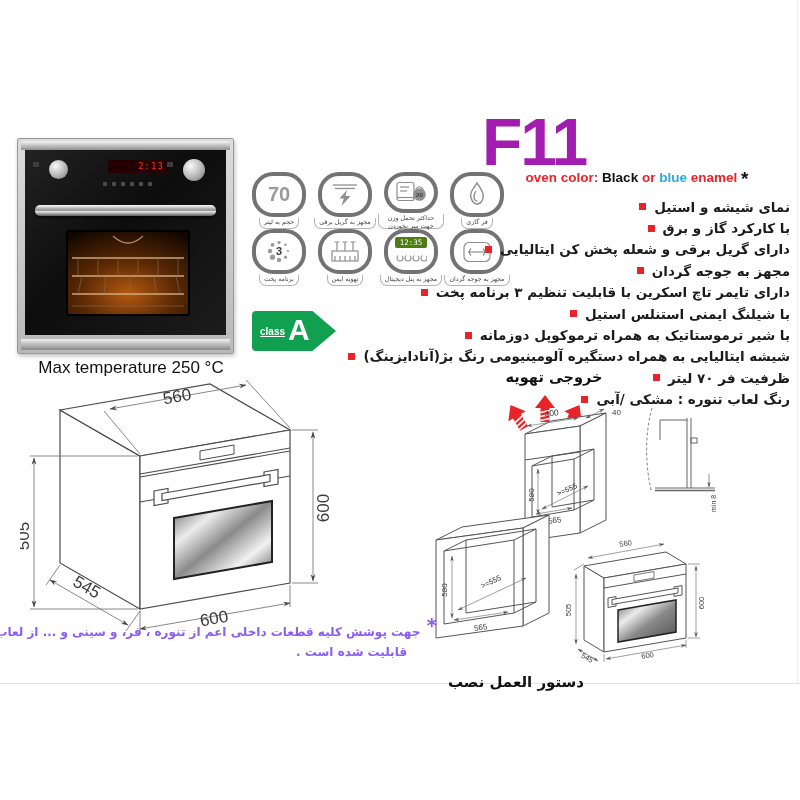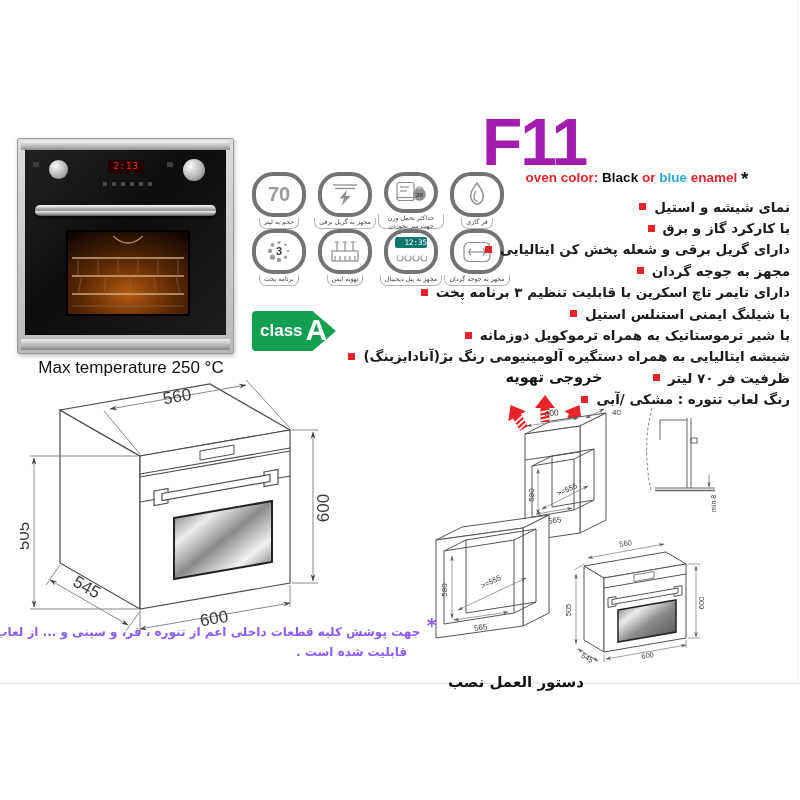--- a/index.html
+++ b/index.html
@@ -27,21 +27,21 @@
   .ph-topbar{position:absolute;left:3px;top:2px;right:3px;height:9px;border-radius:2px 2px 0 0;
              background:linear-gradient(#f5f5f5,#8f8f8f);}
   .ph-body{position:absolute;left:7px;top:11px;right:7px;bottom:18px;
            background:linear-gradient(135deg,#222 0%,#0d0d0d 45%,#1c1c1c 100%);}
   .ph-knob{position:absolute;border-radius:50%;
            background:radial-gradient(circle at 35% 32%,#fafafa,#b5b5b5 55%,#6e6e6e);}
   .ph-knob.left{left:24px;top:10px;width:19px;height:19px;}
   .ph-knob.right{left:158px;top:9px;width:22px;height:22px;}
   .ph-display{position:absolute;left:83px;top:10px;width:36px;height:13px;background:#240000;
               border-radius:2px;color:#ff3000;font-family:"DejaVu Sans Mono",monospace;
-              font-size:9px;line-height:13px;text-align:center;letter-spacing:1px;}
+              font-size:9px;line-height:13px;text-align:center;letter-spacing:1px;padding-left:25px;}
   .ph-dots{position:absolute;left:78px;top:32px;width:60px;display:flex;gap:5px;}
   .ph-dots i{width:4px;height:4px;background:#4a4a4a;display:block;}
   .ph-sq{position:absolute;width:6px;height:5px;background:#3d3d3d;top:12px;}
   .ph-handle{position:absolute;left:10px;top:55px;right:10px;height:11px;border-radius:5px;
              background:linear-gradient(#fbfbfb,#8e8e8e 48%,#e6e6e6 60%,#5c5c5c);
              box-shadow:0 2px 2px rgba(0,0,0,.55);}
   .ph-window{position:absolute;left:41px;top:80px;width:120px;height:82px;border:2px solid #000;
              border-radius:3px;overflow:hidden;background:#000;}
   .ph-bottombar{position:absolute;left:3px;bottom:3px;right:3px;height:11px;
                 background:linear-gradient(#efefef,#898989);}
@@ -52,29 +52,29 @@
   .features{position:absolute;left:246px;top:172px;display:grid;
             grid-template-columns:repeat(4,66px);grid-auto-rows:57px;}
   .feat{display:flex;flex-direction:column;align-items:center;}
   .feat-frame{width:46px;height:38px;border:4px solid #737373;border-radius:21px;background:#fff;
               display:flex;align-items:center;justify-content:center;}
   .feat-num{font-family:"Liberation Sans",sans-serif;font-weight:bold;font-size:20px;color:#9a9a9a;}
   .feat-label{margin-top:1px;max-width:64px;min-height:10px;padding:0 4px;
               font-size:6.3px;line-height:1.25;text-align:center;color:#444;direction:rtl;
               border-left:1px solid #b5b5b5;border-right:1px solid #b5b5b5;
               border-bottom:1px solid #b5b5b5;border-radius:0 0 7px 7px;}
-  .mini-display{width:32px;height:11px;background:#0f766e;border-radius:2px;color:#fff;
+  .mini-display{width:32px;height:11px;background:#4d7c0f;border-radius:2px;color:#fff;
                 font-family:"DejaVu Sans Mono",monospace;font-size:7.5px;line-height:11px;
-                text-align:right;letter-spacing:0;}
+                text-align:center;letter-spacing:0;}
 
   
   .badge{position:absolute;left:252px;top:311px;width:84px;height:40px;background:#11a050;
          clip-path:polygon(0 0,72% 0,100% 50%,72% 100%,0 100%);border-radius:4px;
          display:flex;align-items:center;color:#fff;font-family:"Liberation Sans",sans-serif;}
-  .badge .cw{font-size:17px;font-weight:bold;margin-left:8px;}
+  .badge .cw{font-size:10px;font-weight:bold;margin-left:8px;text-decoration:underline;}
   .badge .gr{font-size:30px;font-weight:bold;margin-left:3px;margin-top:-3px;}
 
   
   .specs{position:absolute;right:10px;top:196px;width:420px;direction:rtl;text-align:right;}
   .spec-line{display:flex;align-items:center;justify-content:flex-start;height:21.4px;
              font-size:13.5px;font-weight:bold;color:#1b1b1b;white-space:nowrap;}
   .spec-line .bullet{width:7px;height:7px;background:#e8232a;flex:0 0 auto;margin:0 8px;}
 
   
   .bigdraw{position:absolute;left:20px;top:378px;}

